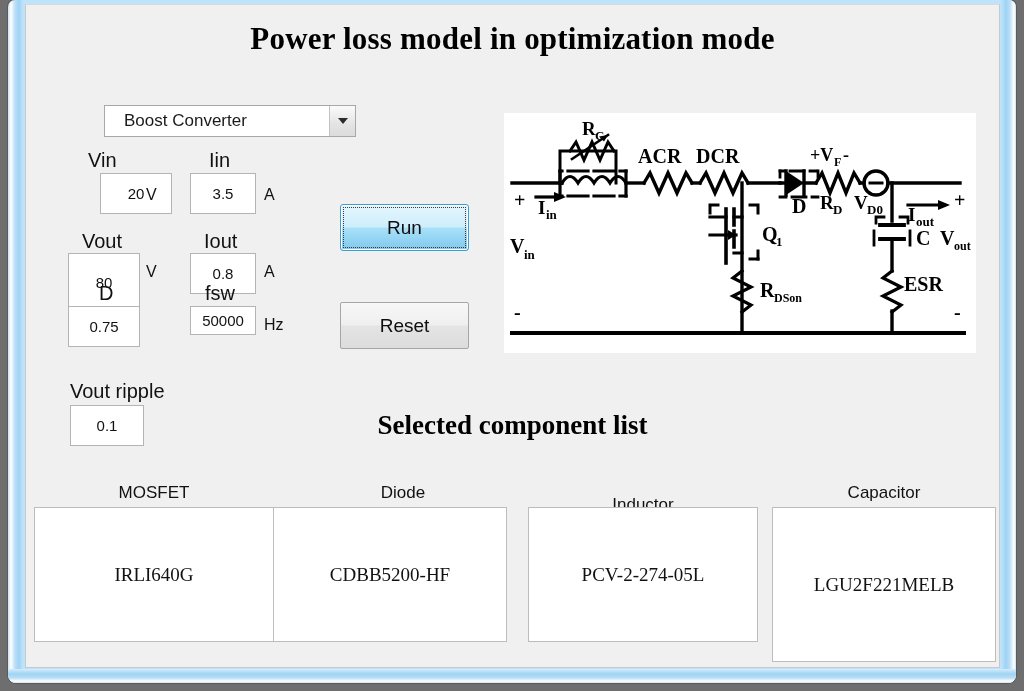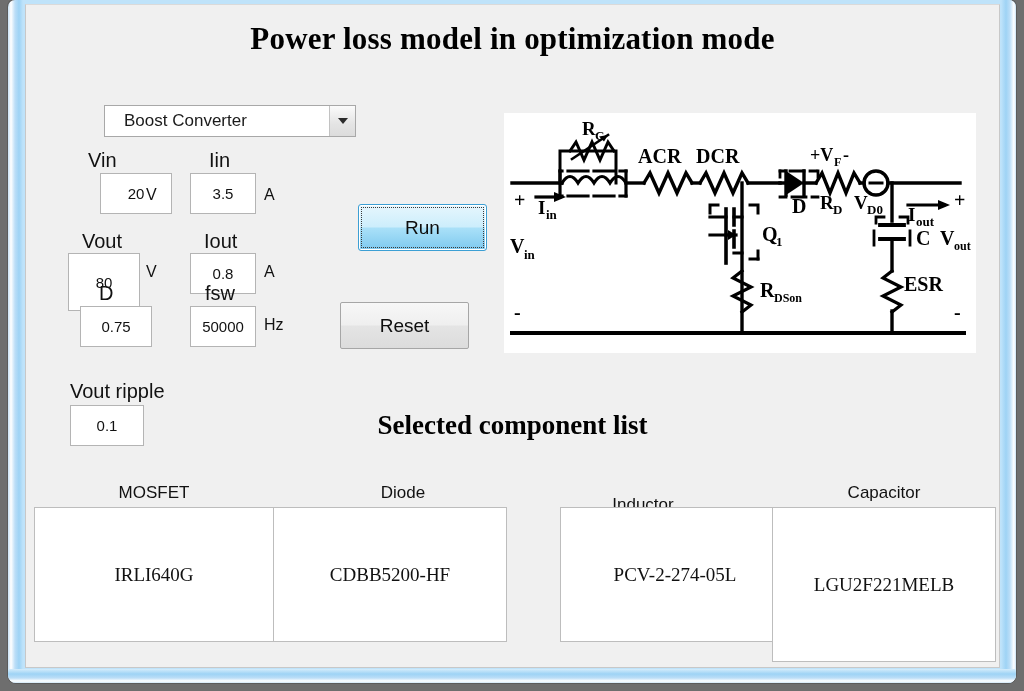--- a/index.html
+++ b/index.html
@@ -112,21 +112,20 @@
   #run-button {
     position: absolute; left: 314px; top: 199px;
     width: 129px; height: 47px;
     border: 1px solid #3c9fd4;
     border-radius: 3px;
     background: linear-gradient(to bottom,#e6f6fd 0%,#cdeefc 48%,#a9e0f8 52%,#7ec9ef 100%);
     display:flex; align-items:center; justify-content:center;
     font-size: 19px; color: #0e0e0e;
     box-shadow: inset 0 0 0 1px #ffffff;
     cursor: pointer;
-    margin-left: 18px;
   }
   #run-button .focus-ring {
     position:absolute; left:2px; top:2px; right:2px; bottom:2px;
     border:1px dotted #3a3a3a;
     pointer-events:none;
   }
   #reset-button {
     position: absolute; left: 314px; top: 297px;
     width: 129px; height: 47px;
     border: 1px solid #a6a6a6;
@@ -187,24 +186,24 @@
 
     <div class="field-label" style="left:56px; top:225px;">Vout</div>
     <div class="field-box" style="left:42px; top:248px; width:72px; height:58px;">80</div>
     <div class="unit-label" style="left:120px; top:258px;">V</div>
 
     <div class="field-label" style="left:178px; top:225px;">Iout</div>
     <div class="field-box" style="left:164px; top:248px; width:66px; height:41px;">0.8</div>
     <div class="unit-label" style="left:238px; top:258px;">A</div>
 
     <div class="field-label" style="left:73px; top:277px;">D</div>
-    <div class="field-box" style="left:42px; top:301px; width:72px; height:41px;margin-left:12px;">0.75</div>
+    <div class="field-box" style="left:42px; top:301px; width:72px; height:41px;">0.75</div>
 
     <div class="field-label" style="left:179px; top:277px;">fsw</div>
-    <div class="field-box" style="left:164px; top:301px; width:66px; height:41px;">50000</div>
+    <div class="field-box" style="left:164px; top:301px; width:66px; height:29px;">50000</div>
     <div class="unit-label" style="left:238px; top:311px;">Hz</div>
 
     <div class="field-label" style="left:44px; top:375px;">Vout ripple</div>
     <div class="field-box" style="left:44px; top:400px; width:74px; height:41px;">0.1</div>
 
     <div id="run-button">
       <span>Run</span>
       <span class="focus-ring"></span>
     </div>
     <div id="reset-button">
@@ -335,19 +334,19 @@
 
     <div id="component-list-title" class="serif-heading">Selected component list</div>
 
     <div class="comp-col-label" style="left:8px; top:478px; width:240px;">MOSFET</div>
     <div class="comp-box" style="left:8px; top:502px; width:240px; height:135px;">IRLI640G</div>
 
     <div class="comp-col-label" style="left:260px; top:478px; width:234px;">Diode</div>
     <div class="comp-box" style="left:247px; top:502px; width:234px; height:135px;">CDBB5200-HF</div>
 
     <div class="comp-col-label" style="left:502px; top:490px; width:230px;">Inductor</div>
-    <div class="comp-box" style="left:502px; top:502px; width:230px; height:135px;margin-left:32px;">PCV-2-274-05L</div>
+    <div class="comp-box" style="left:502px; top:502px; width:230px; height:135px;">PCV-2-274-05L</div>
 
     <div class="comp-col-label" style="left:746px; top:478px; width:224px;">Capacitor</div>
     <div class="comp-box" style="left:746px; top:502px; width:224px; height:155px;">LGU2F221MELB</div>
 
   </div>
 </div>
 
 </body></html>

